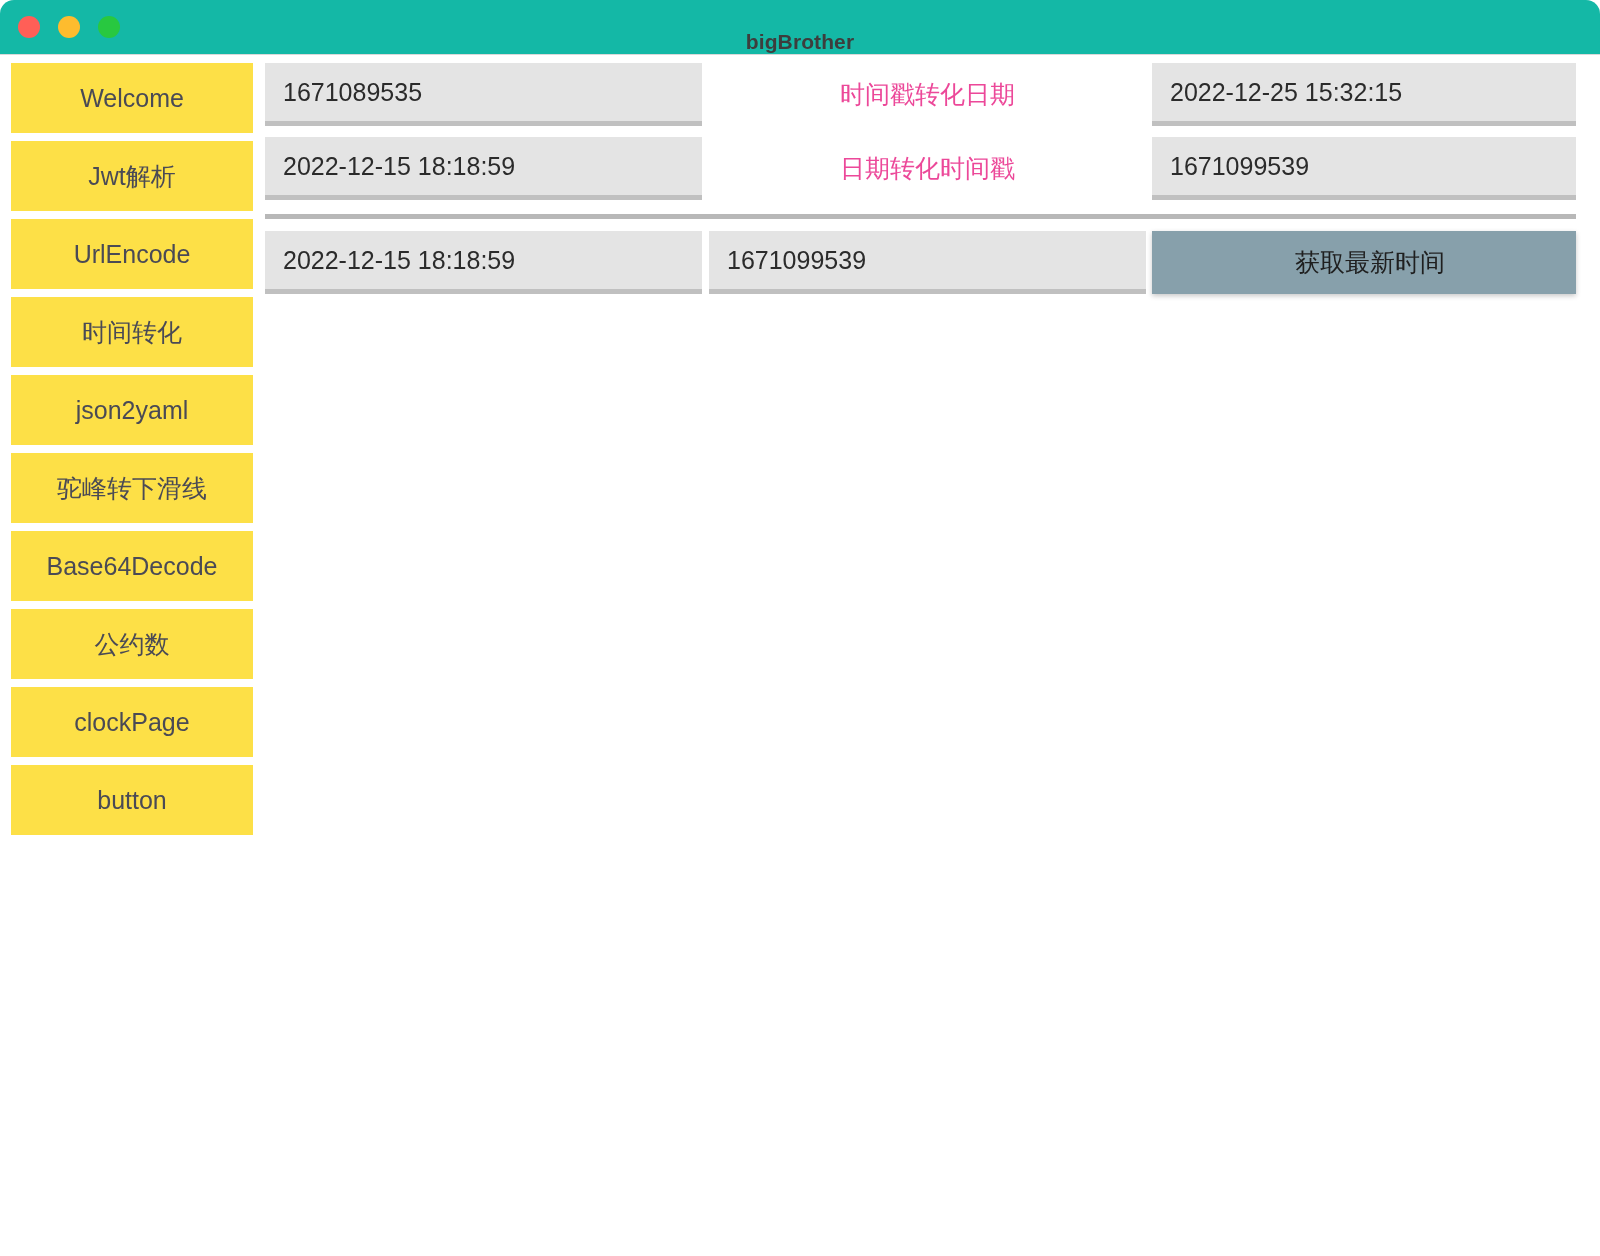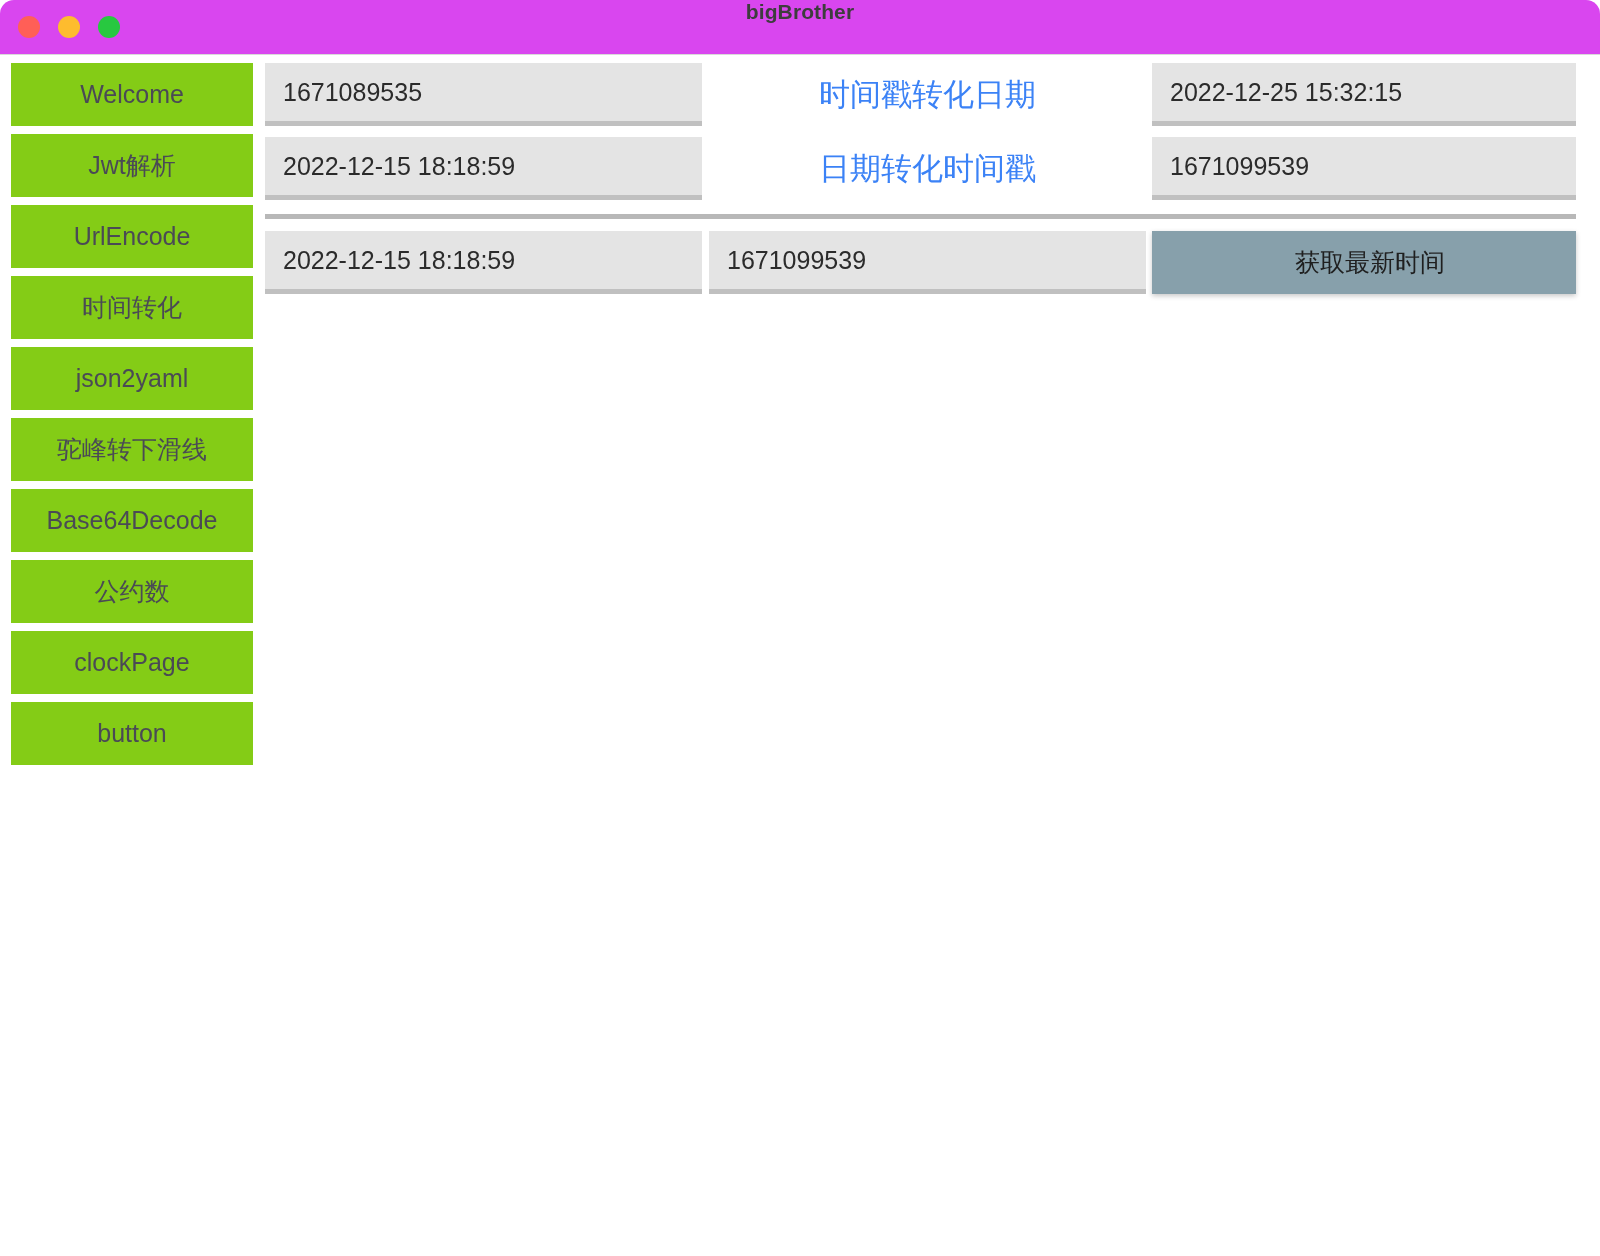--- a/index.html
+++ b/index.html
@@ -22,24 +22,24 @@
     overflow: hidden;
     display: flex;
     flex-direction: column;
   }
 
   
   .titlebar {
     position: relative;
     height: 55px;
     flex: 0 0 55px;
-    background: #d946ef;
+    background: #14b8a6;
     border-bottom: 1px solid #d9d9d9;
     display: flex;
-    align-items: flex-start;
+    align-items: flex-end;
     justify-content: center;
   }
 
   .traffic-lights {
     position: absolute;
     left: 18px;
     top: 50%;
     transform: translateY(-50%);
     display: flex;
     gap: 18px;
@@ -77,22 +77,22 @@
   .sidebar {
     width: 265px;
     flex: 0 0 265px;
     padding: 8px 12px 0 11px;
     display: flex;
     flex-direction: column;
     gap: 8px;
   }
 
   .nav-item {
-    height: 63px;
-    background: #84cc16;
+    height: 70px;
+    background: #fde047;
     color: #4a4a55;
     font-size: 25px;
     display: flex;
     align-items: center;
     justify-content: center;
     border: none;
     cursor: pointer;
     font-family: "Liberation Sans", "DejaVu Sans", sans-serif;
     line-height: 1;
     white-space: nowrap;
@@ -139,22 +139,22 @@
   }
 
   .field::placeholder { color: #9b9b9b; }
 
   .center-label {
     width: 100%;
     height: 63px;
     display: flex;
     align-items: center;
     justify-content: center;
-    font-size: 31px;
-    color: #3b82f6;
+    font-size: 25px;
+    color: #ec4899;
     font-family: "Liberation Sans", "DejaVu Sans", sans-serif;
     white-space: nowrap;
   }
 
   .divider {
     height: 5px;
     background: #b8b8b8;
     margin: 3px 0 12px 0;
     width: 100%;
     border: none;

